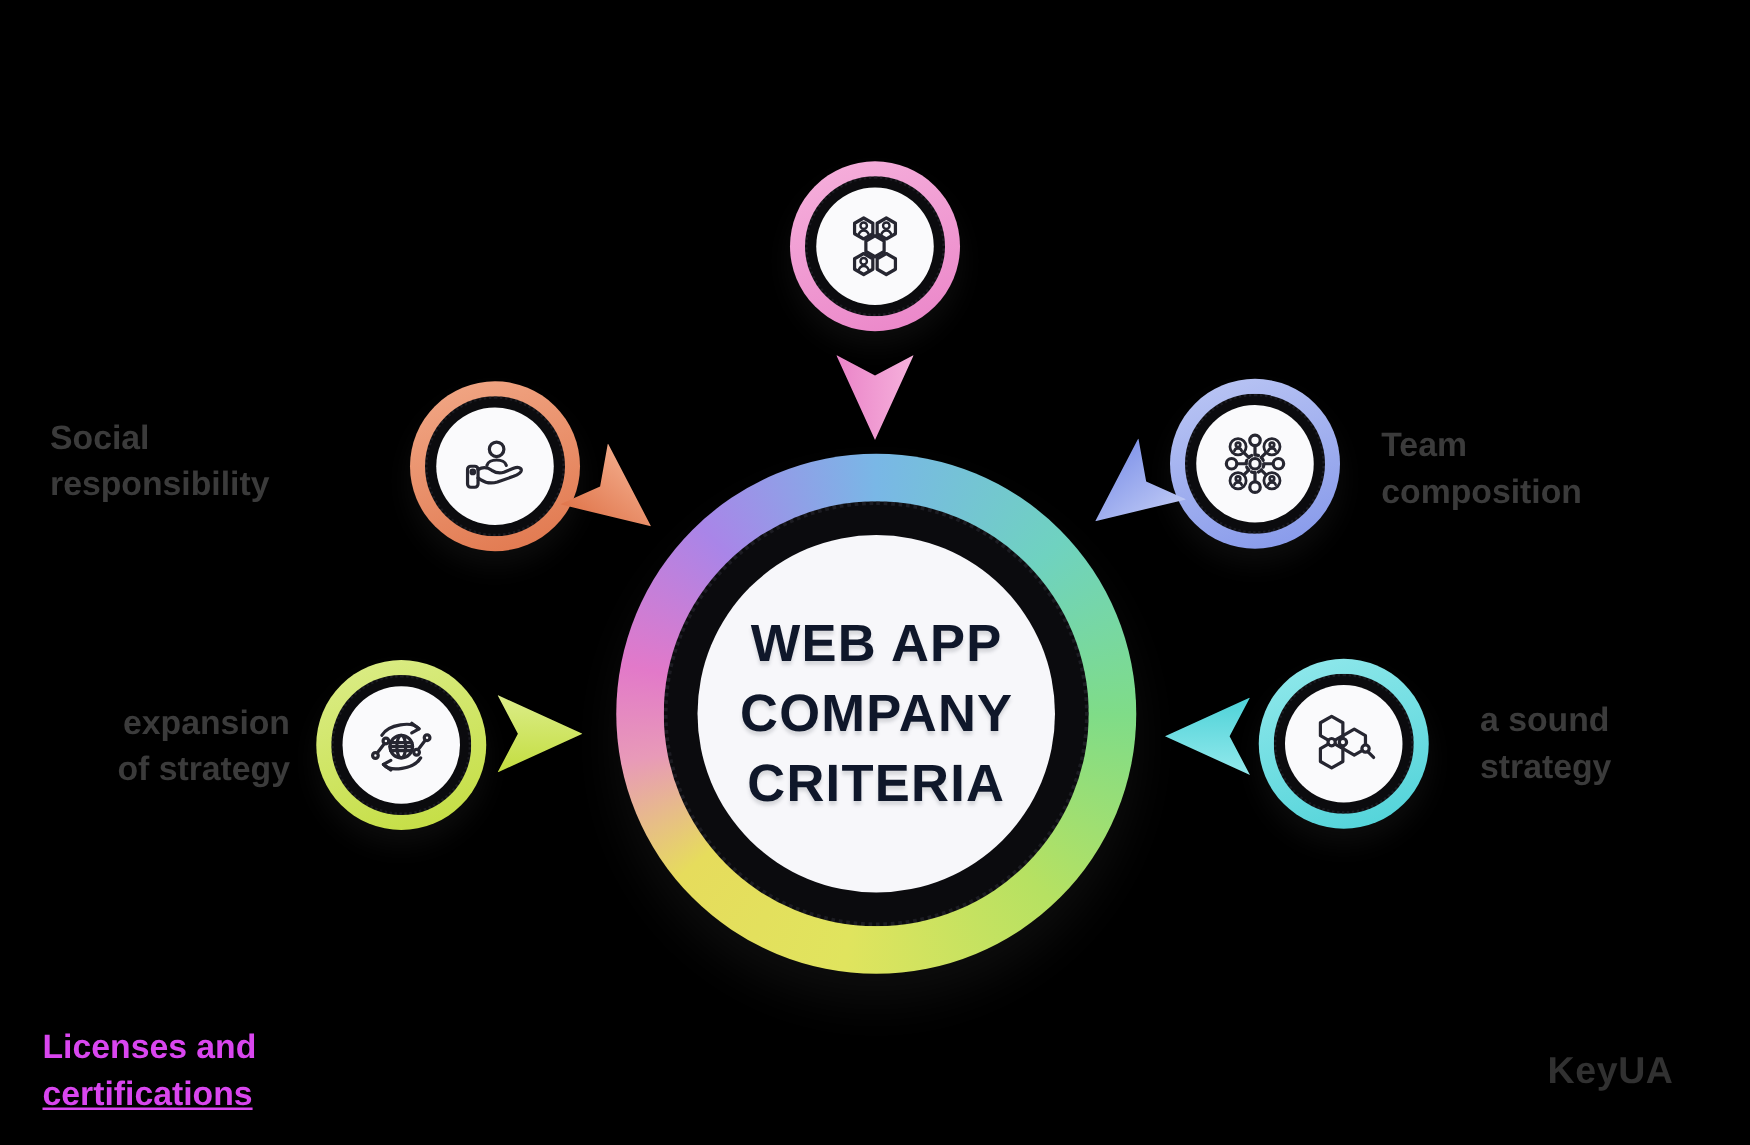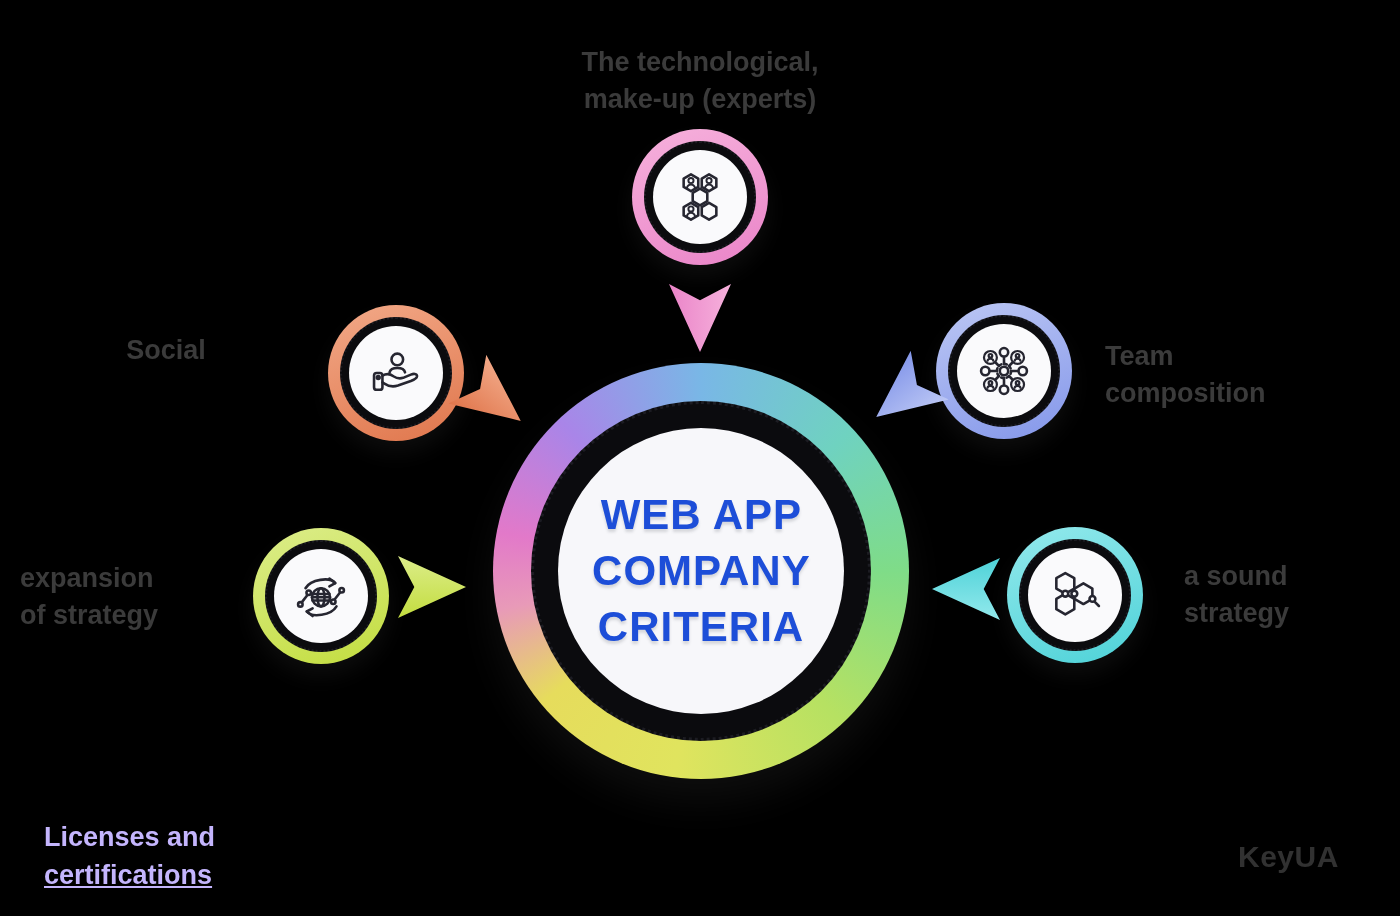--- a/index.html
+++ b/index.html
@@ -17,21 +17,21 @@
     position:absolute;left:38px;top:38px;width:340px;height:340px;border-radius:50%;
     background:#0b0b0e;
     border:3px dotted #1c1c22;
     box-sizing:border-box;
   }
   .wheel-white{
     position:absolute;left:24px;top:24px;width:286px;height:286px;border-radius:50%;
     background:#f7f7fa;display:flex;align-items:center;justify-content:center;text-align:center;
   }
   .center-title{
-    font-size:42px;font-weight:800;letter-spacing:1px;line-height:56px;color:#1d4ed8;
+    font-size:42px;font-weight:800;letter-spacing:1px;line-height:56px;color:#0f172a;
     text-shadow:0 3px 3px rgba(62,65,76,.18);
   }
   
   .sat{
     position:absolute;width:136px;height:136px;border-radius:50%;
     background:linear-gradient(160deg, var(--ring-light), var(--ring));
     box-shadow:0 12px 22px rgba(25,25,25,.5);
   }
   .sat-dark{
     position:absolute;left:12px;top:12px;width:112px;height:112px;border-radius:50%;
@@ -47,21 +47,21 @@
     position:absolute;width:68px;height:62px;
     clip-path:polygon(0% 0%, 100% 50%, 0% 100%, 24% 50%);
     background:linear-gradient(180deg, var(--ring-light), var(--ring));
   }
   
   .lbl{
     position:absolute;font-size:27px;font-weight:700;line-height:37px;color:#3b3b3b;
   }
   .lbl .line{display:block;}
   .footer-left{
-    position:absolute;left:34px;top:818px;font-size:27px;font-weight:700;line-height:38px;color:#c4b5fd;margin-left:10px;
+    position:absolute;left:34px;top:818px;font-size:27px;font-weight:700;line-height:38px;color:#d946ef;
   }
   .brand{
     position:absolute;left:1238px;top:840px;font-size:30px;font-weight:800;color:#313131;letter-spacing:.5px;text-align:right;
   }
 </style>
 </head>
 <body>
 
 <div id="canvas">
 
@@ -92,41 +92,38 @@
             <circle cx="62" cy="22.5" r="4"></circle>
               <path d="M55.5,34.5 C57.5,26.5 66.5,26.5 68.5,34.5"></path>
             <circle cx="34" cy="66.5" r="4"></circle>
               <path d="M27.5,78.5 C29.5,70.5 38.5,70.5 40.5,78.5"></path>
           </g>
         </svg>
       </div>
     </div>
   </div>
   <div class="arrow" style="left: 666px; top: 287px; transform: rotate(90deg); --ring: #ea84c8; --ring-light: #f6b1dc;"></div>
-  <div class="lbl" style="left:450px;top:44px;width:500px;text-align:center;">
-    <span class="line">The technological,</span>
-    <span class="line">make-up (experts)</span>
-  </div>
 
   <div class="sat" style="left: 328px; top: 305px; --ring: #e0764c; --ring-light: #f2a988;">
     <div class="sat-dark">
       <div class="sat-white">
         <svg width="62" height="62" viewBox="0 0 96 96" fill="none" stroke="currentColor" stroke-width="4" stroke-linecap="round" stroke-linejoin="round">
           <circle cx="50" cy="27" r="9"></circle>
           <path d="M38,47 C40,38 60,38 62,47"></path>
           <rect x="14" y="48" width="13" height="26" rx="4"></rect>
           <circle cx="20.5" cy="55" r="2.2"></circle>
           <path d="M27,52 C34,48 40,50 44,53 C50,57 54,57 59,55.5 L71,50.5 C77,48 81,50 80.5,53.5 C80,56.5 76,58.5 71,60.5 L51,67.5 C43,70 36,68.5 30,64.5 L27,62.5"></path>
         </svg>
       </div>
     </div>
   </div>
   <div class="arrow" style="left: 460px; top: 369px; transform: rotate(38deg); --ring: #e0764c; --ring-light: #f2a988;"></div>
-  <div class="lbl" style="left:40px;top:332px;width:252px;text-align:center;">
+  <div class="lbl" style="left:40px;top:332px;width:252px;text-align:left;">
     <span class="line">Social</span>
+    <span class="line">responsibility</span>
   </div>
 
   <div class="sat" style="left: 936px; top: 303px; --ring: #8497ea; --ring-light: #bcc7f4;">
     <div class="sat-dark">
       <div class="sat-white">
         <svg width="62" height="62" viewBox="0 0 96 96" fill="none" stroke="currentColor" stroke-width="4" stroke-linecap="round" stroke-linejoin="round">
           <circle cx="48" cy="48" r="6.5"></circle>
           <circle cx="48" cy="48" r="11" stroke-dasharray="4.3 4.3"></circle>
           <path d="M48,37 L48,27 M48,59 L48,69 M37,48 L27,48 M59,48 L69,48"></path>
           <path d="M40.2,40.2 L34.5,34.5 M55.8,40.2 L61.5,34.5 M40.2,55.8 L34.5,61.5 M55.8,55.8 L61.5,61.5"></path>
@@ -173,21 +170,21 @@
             <path d="M18.5,57.5 L27,46.5"></path>
             <circle cx="29" cy="43" r="3.5"></circle>
           <circle cx="80" cy="39" r="3.5"></circle>
             <path d="M77.5,42.5 L69,53.5"></path>
             <circle cx="67" cy="57" r="3.5"></circle>
         </svg>
       </div>
     </div>
   </div>
   <div class="arrow" style="left: 398px; top: 556px; --ring: #c3dd3f; --ring-light: #dced8a;"></div>
-  <div class="lbl" style="left:20px;top:560px;width:212px;">
+  <div class="lbl" style="left:20px;top:560px;width:212px;text-align:right;">
     <span class="line">expansion</span>
     <span class="line">of strategy</span>
   </div>
 
   <div class="sat" style="left: 1007px; top: 527px; --ring: #4ed2d8; --ring-light: #93e9ec;">
     <div class="sat-dark">
       <div class="sat-white">
         <svg width="62" height="62" viewBox="0 0 96 96" fill="none" stroke="currentColor" stroke-width="4" stroke-linecap="round" stroke-linejoin="round">
           <polygon points="33,14 46.9,22 46.9,38 33,46 19.1,38 19.1,22"></polygon>
           <polygon points="61,30 74.9,38 74.9,54 61,62 47.1,54 47.1,38"></polygon>

